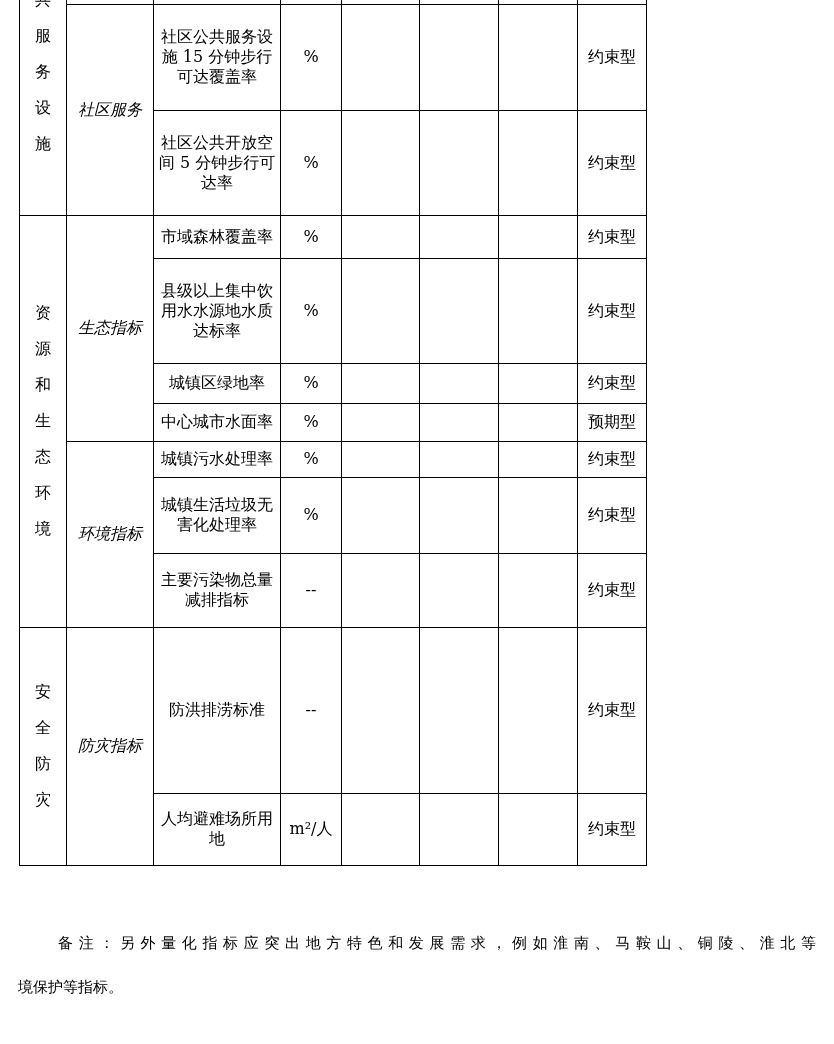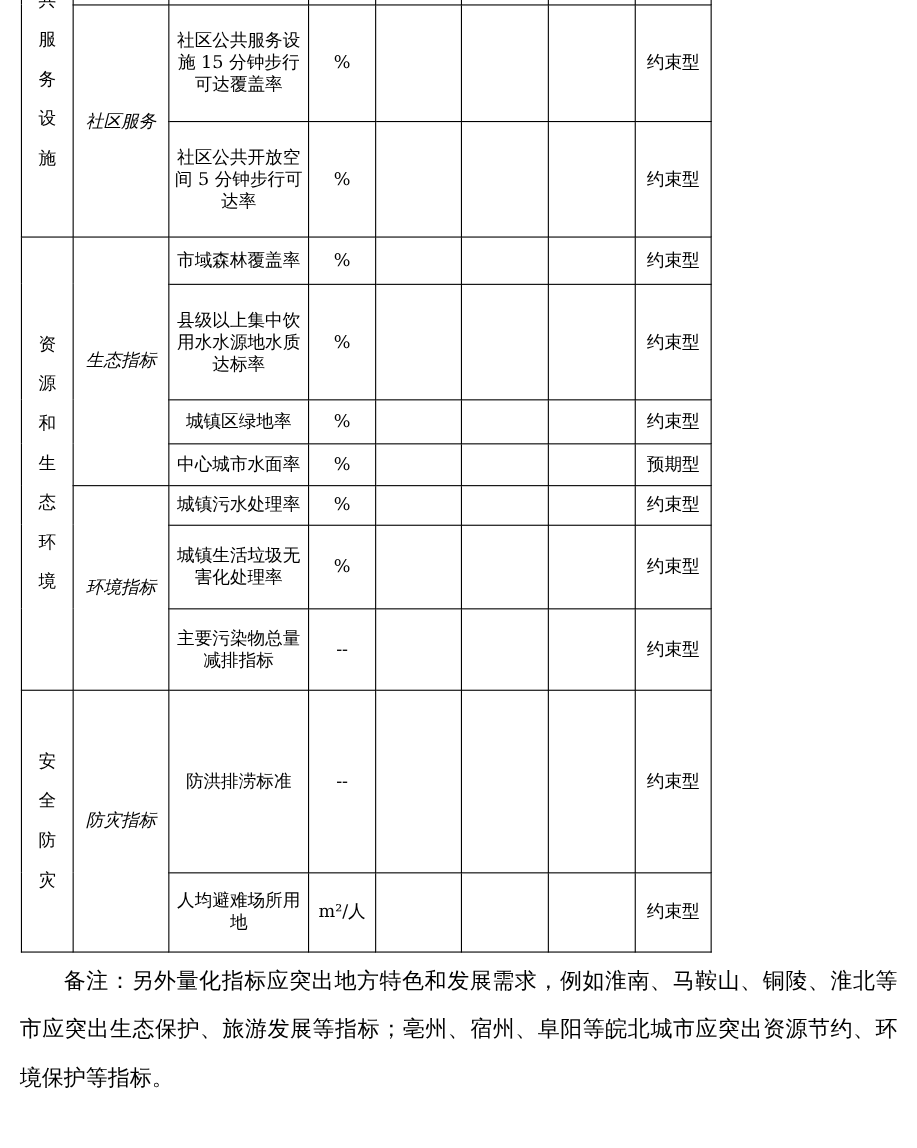--- a/index.html
+++ b/index.html
@@ -48,22 +48,22 @@
   
   td.sub{font-size:16px;font-style:italic;}
   
   td.ind{font-size:16px;line-height:33px;padding:0 5px;margin-left:42px;}
   
   td.unit{font-size:13px;font-family:"DejaVu Serif","Liberation Serif",serif;}
   
   td.type{font-size:16px;}
   
   .note{
-    position:absolute;left:18px;top:869px;width:798px;
-    font-size:20px;line-height:44px;
+    position:absolute;left:18px;top:921px;width:798px;
+    font-size:15px;line-height:44px;
   }
   .note .line{text-align:justify;text-align-last:justify;}
   .note .line-first{text-indent:40px;}
   .note .line-last{text-align:justify;text-align-last:left;}
 </style>
 </head>
 <body>
 
 <div class="doc">
 
@@ -217,17 +217,16 @@
       <td></td>
       <td></td>
       <td class="type">约束型</td>
     </tr>
 
   </tbody>
     </table>
 
   <div class="note">
     <div class="line line-first">备注：另外量化指标应突出地方特色和发展需求，例如淮南、马鞍山、铜陵、淮北等</div>
-    <div class="line">市应突出生态保护、旅游发展等指标；亳州、宿州、阜阳等皖北城市应突出资源节约、环</div>
     <div class="line line-last">境保护等指标。</div>
   </div>
 
 </div>
 
 </body></html>

